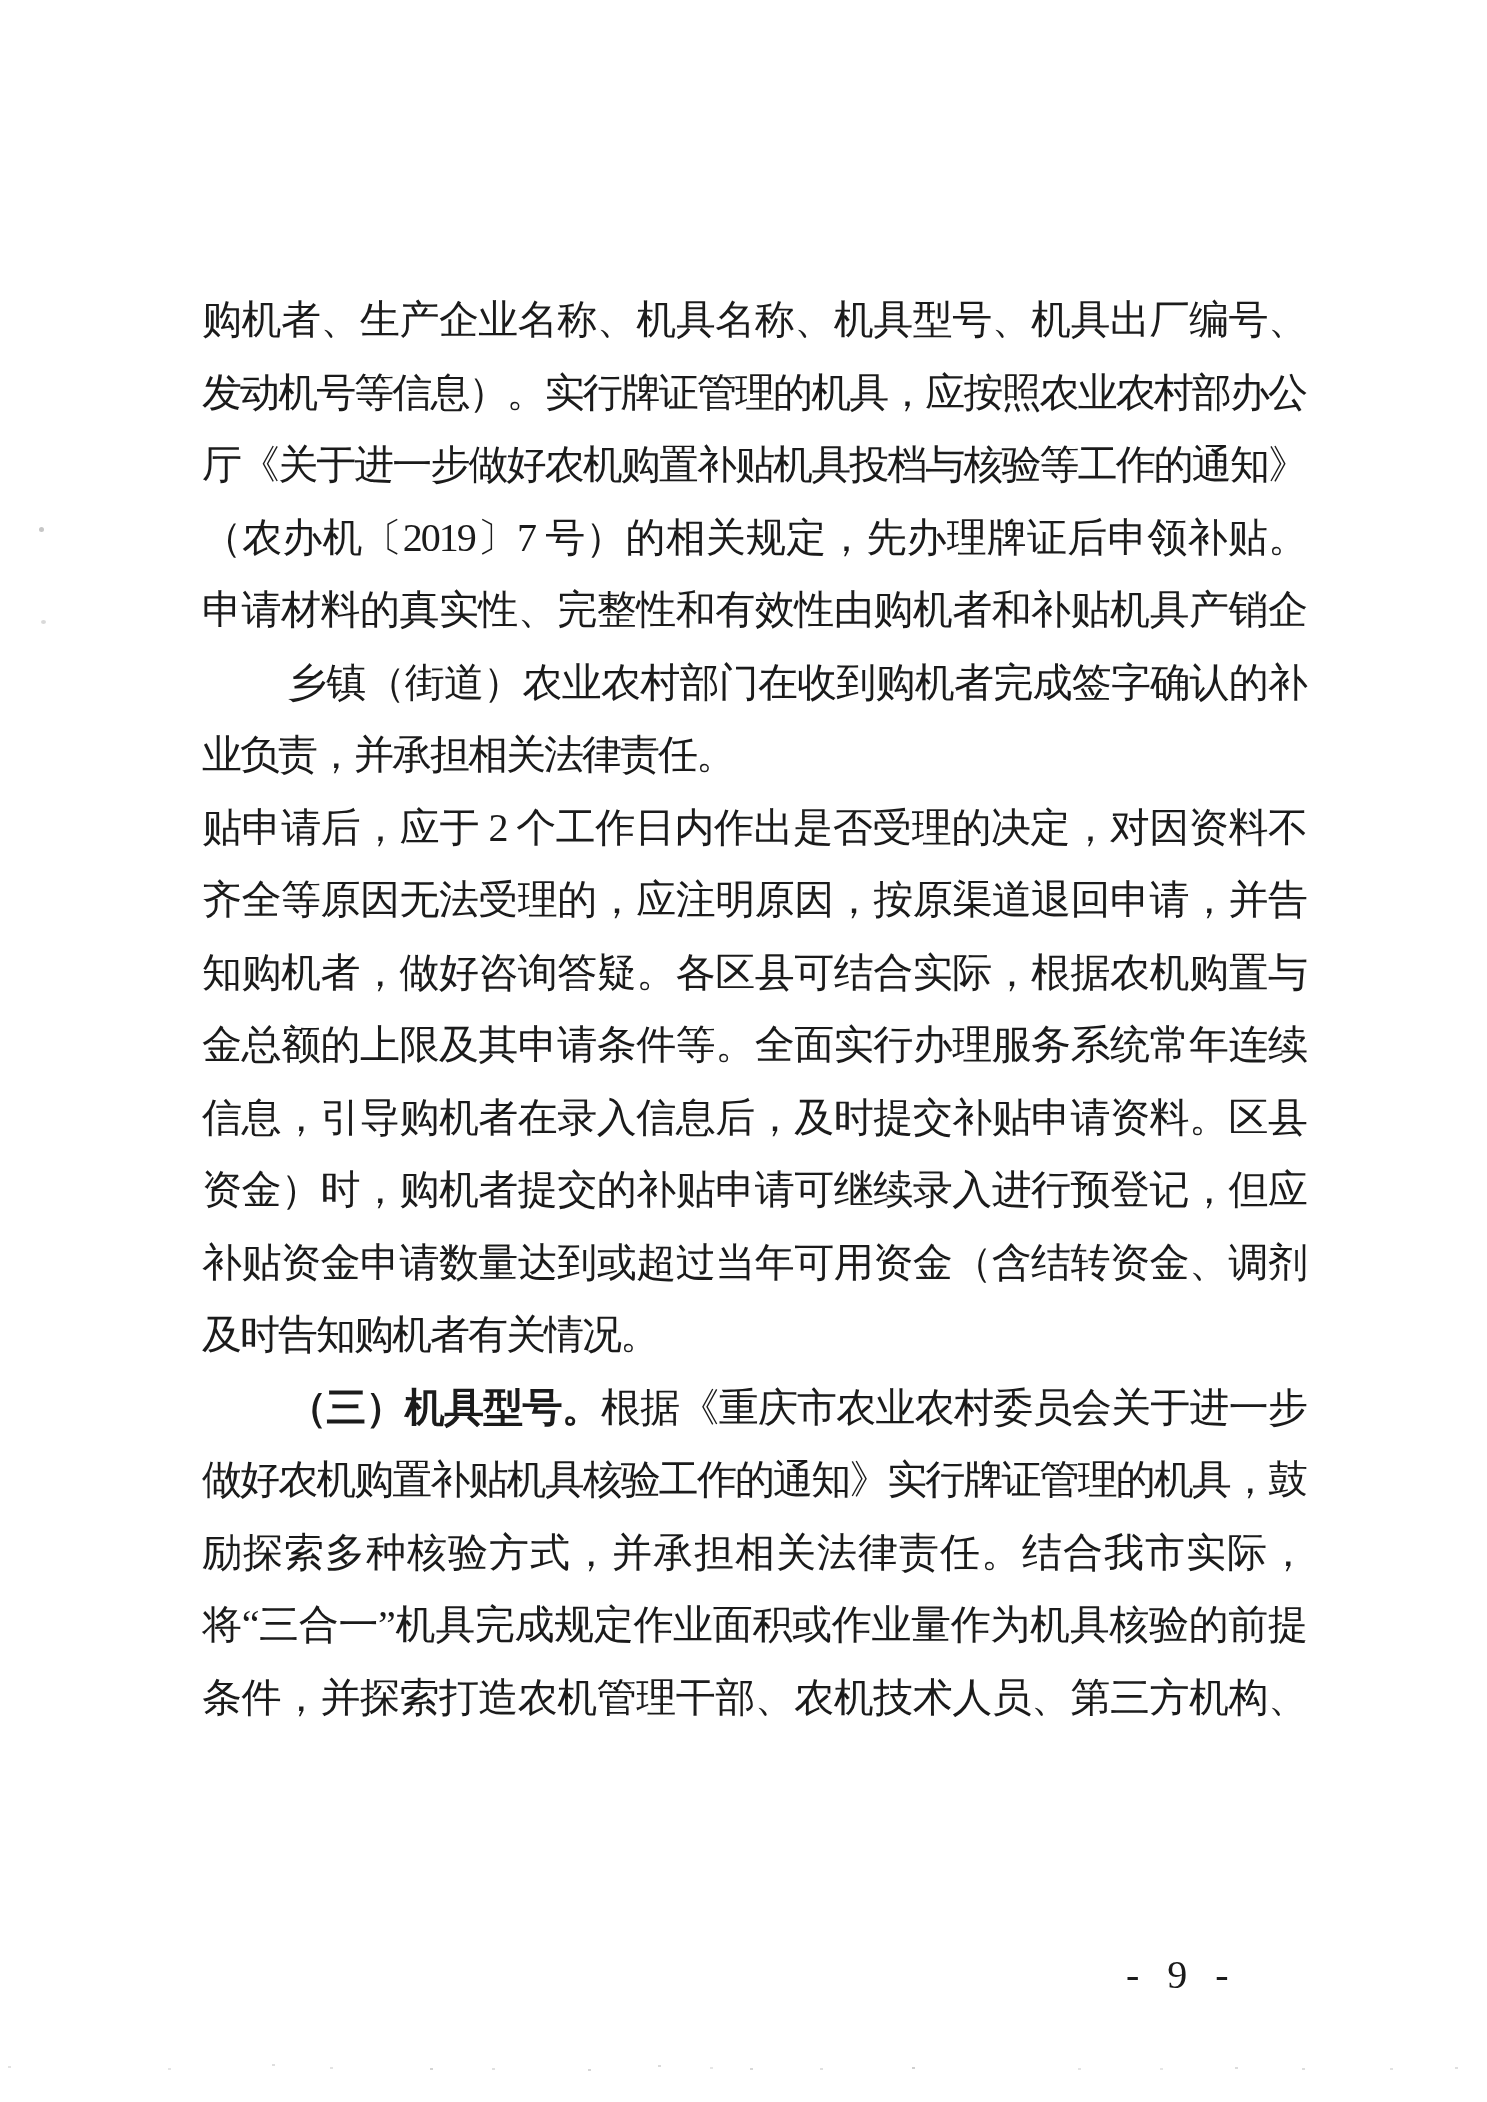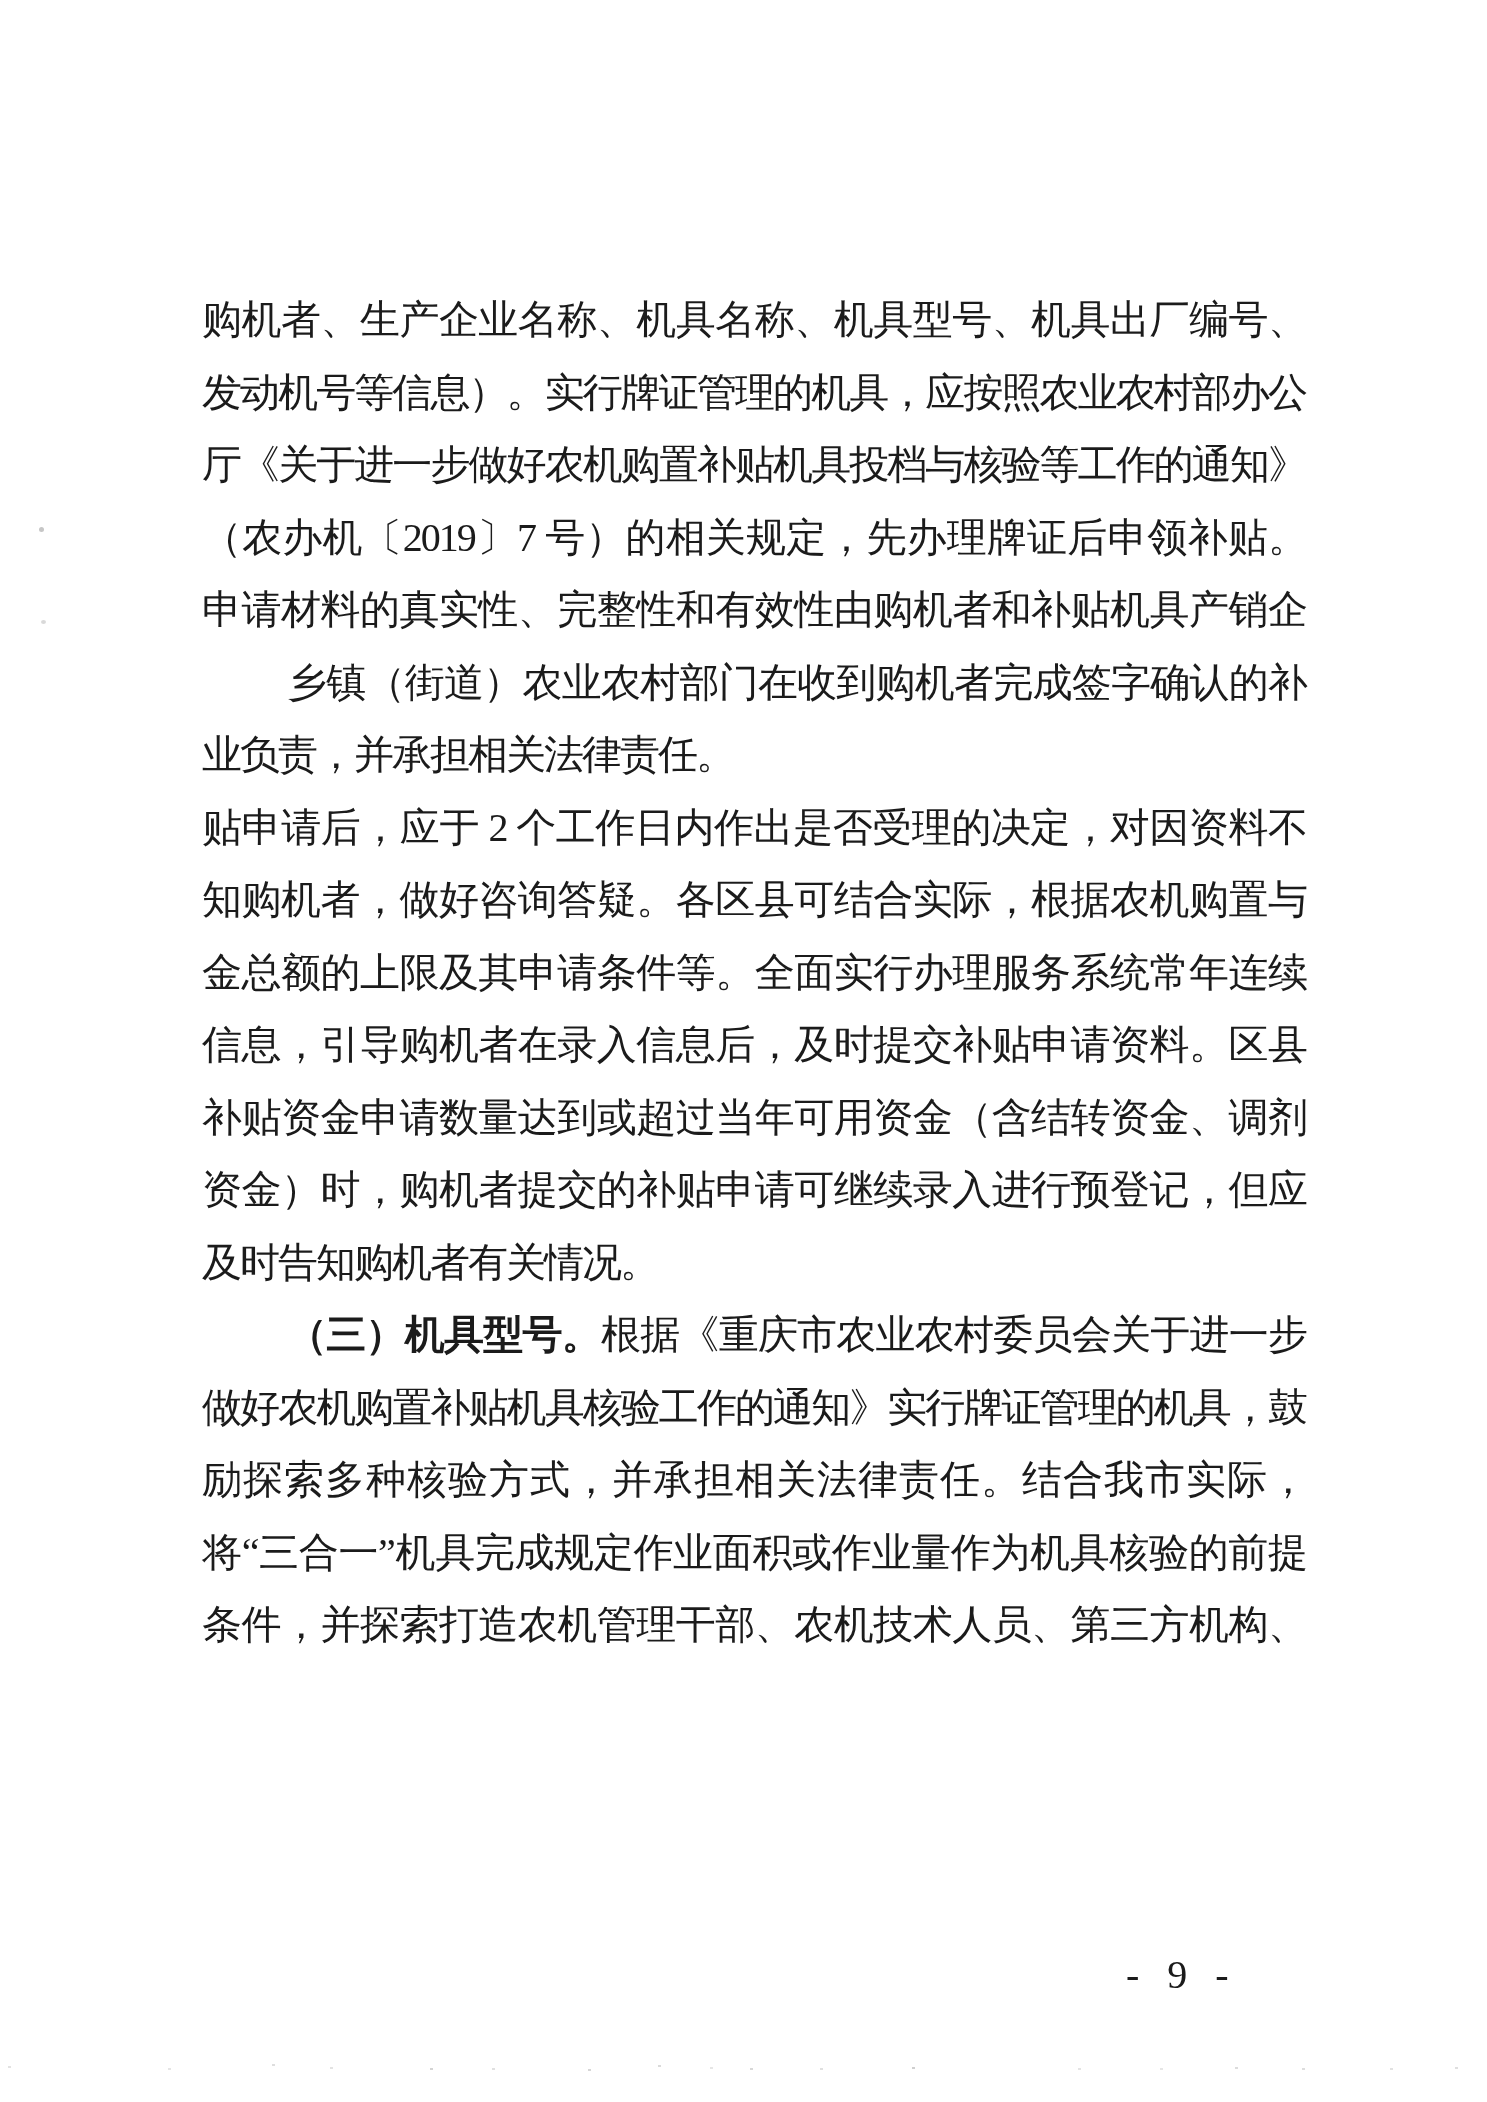--- a/index.html
+++ b/index.html
@@ -75,25 +75,26 @@
 
   <div class="body-text">
     <div class="line">购机者、生产企业名称、机具名称、机具型号、机具出厂编号、</div>
     <div class="line">发动机号等信息）。实行牌证管理的机具，应按照农业农村部办公</div>
     <div class="line">厅《关于进一步做好农机购置补贴机具投档与核验等工作的通知》</div>
     <div class="line">（农办机〔2019〕7 号）的相关规定，先办理牌证后申领补贴。</div>
     <div class="line">申请材料的真实性、完整性和有效性由购机者和补贴机具产销企</div>
     <div class="line indent">乡镇（街道）农业农村部门在收到购机者完成签字确认的补</div>
     <div class="line short">业负责，并承担相关法律责任。</div>
     <div class="line">贴申请后，应于 2 个工作日内作出是否受理的决定，对因资料不</div>
+    <div class="line">齐全等原因无法受理的，应注明原因，按原渠道退回申请，并告</div>
     <div class="line">知购机者，做好咨询答疑。各区县可结合实际，根据农机购置与</div>
     <div class="line">金总额的上限及其申请条件等。全面实行办理服务系统常年连续</div>
     <div class="line">信息，引导购机者在录入信息后，及时提交补贴申请资料。区县</div>
+    <div class="line">资金）时，购机者提交的补贴申请可继续录入进行预登记，但应</div>
     <div class="line">补贴资金申请数量达到或超过当年可用资金（含结转资金、调剂</div>
-    <div class="line">资金）时，购机者提交的补贴申请可继续录入进行预登记，但应</div>
     <div class="line short">及时告知购机者有关情况。</div>
     <div class="line indent"><span class="bold">（三）机具型号。</span><span>根据《重庆市农业农村委员会关于进一步</span></div>
     <div class="line">做好农机购置补贴机具核验工作的通知》实行牌证管理的机具，鼓</div>
     <div class="line">励探索多种核验方式，并承担相关法律责任。结合我市实际，</div>
     <div class="line">将“三合一”机具完成规定作业面积或作业量作为机具核验的前提</div>
     <div class="line">条件，并探索打造农机管理干部、农机技术人员、第三方机构、</div>
   </div>
 
   <div class="page-num">- 9 -</div>
 

